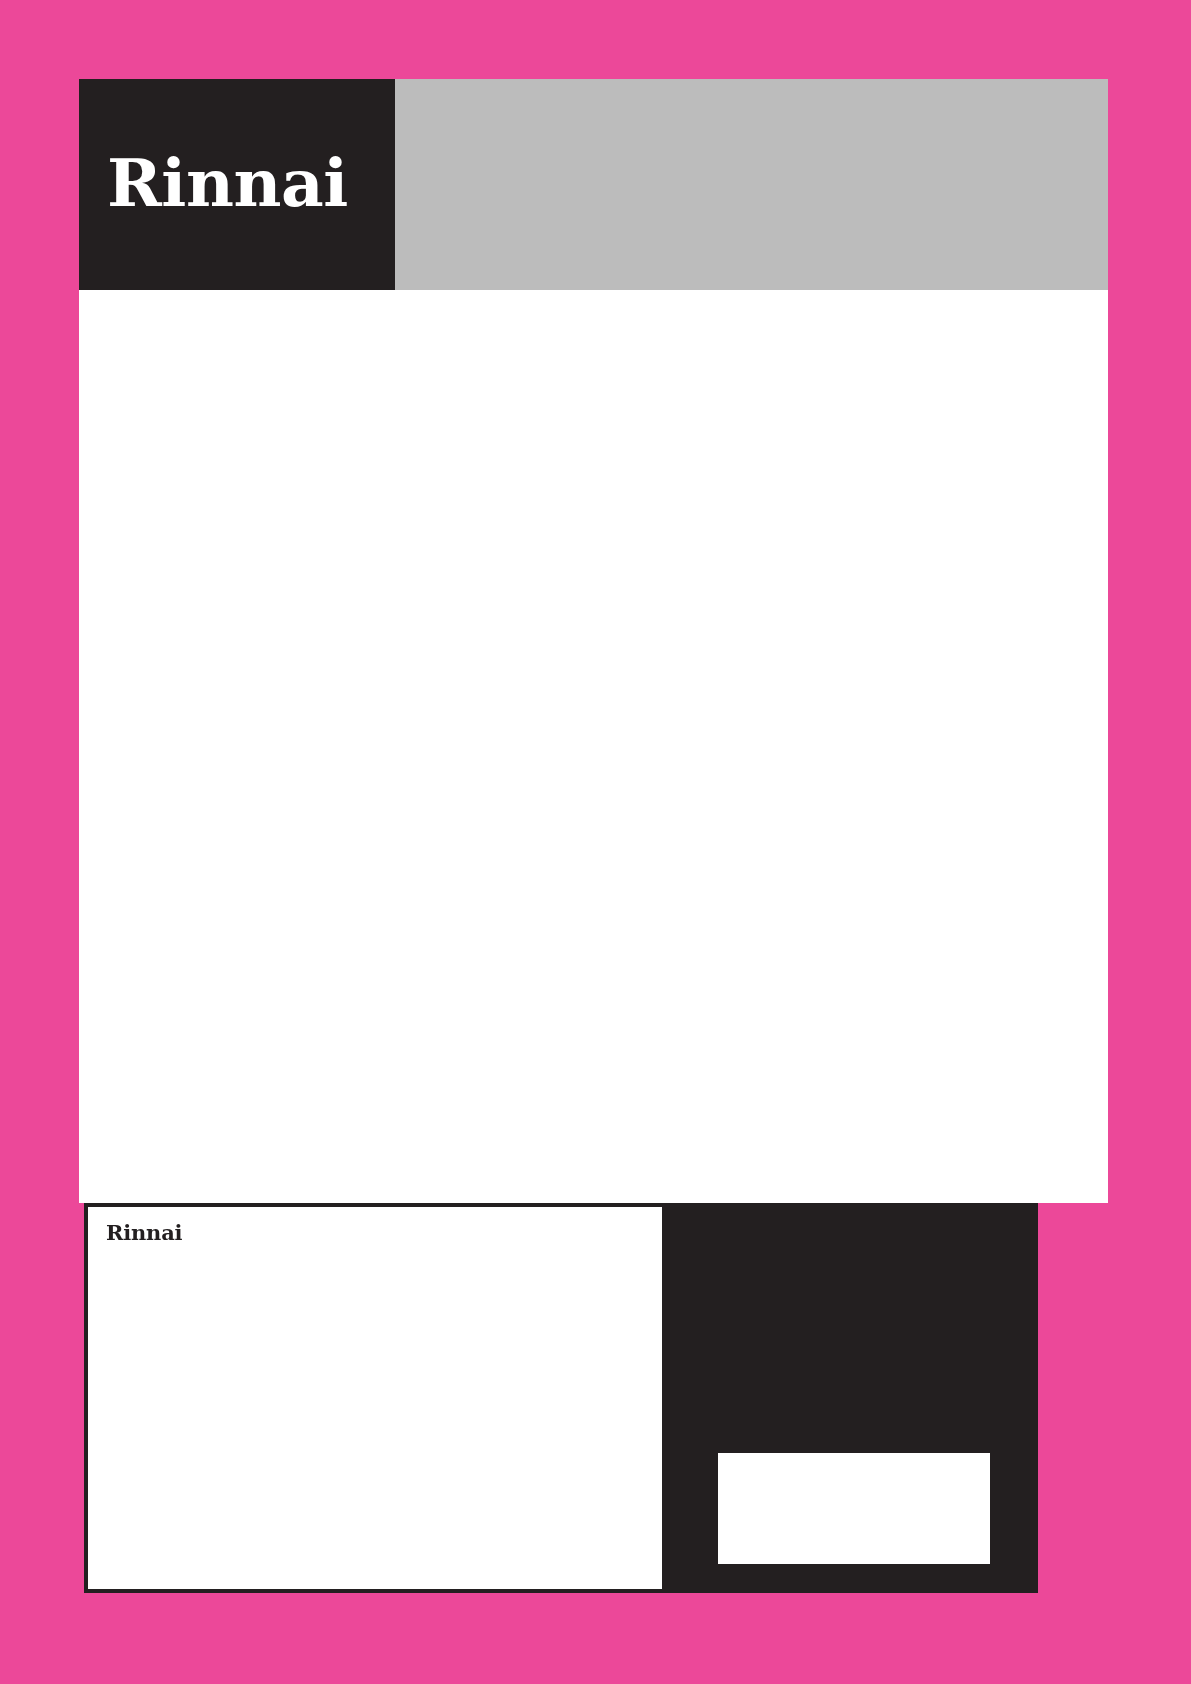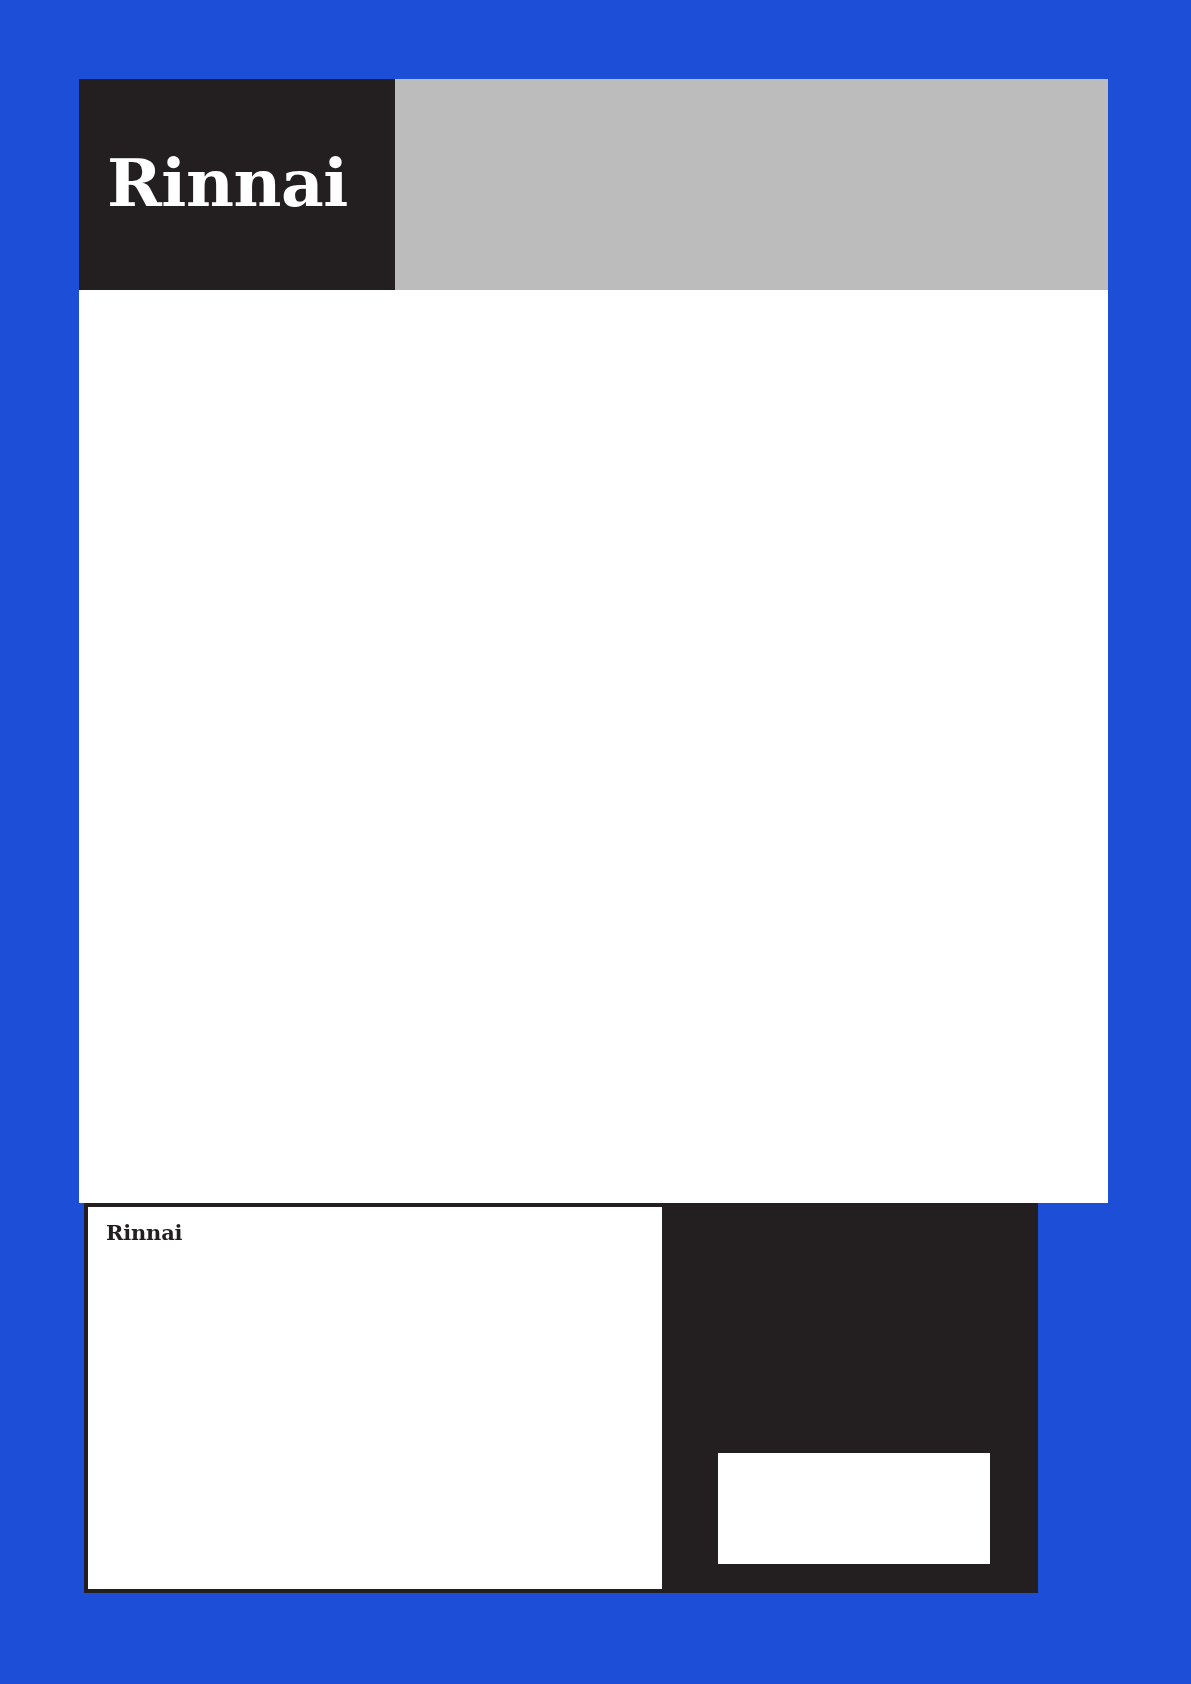--- a/index.html
+++ b/index.html
@@ -11,21 +11,21 @@
     width: 1191px;
     height: 1684px;
     position: relative;
     font-family: "Liberation Serif", serif;
     overflow: hidden;
   }
 
   .page {
     position: absolute;
     inset: 0;
-    background: #1d4ed8;
+    background: #ec4899;
   }
 
   
   .header-band {
     position: absolute;
     left: 79px;
     top: 79px;
     width: 1029px;
     height: 211px;
     display: flex;

